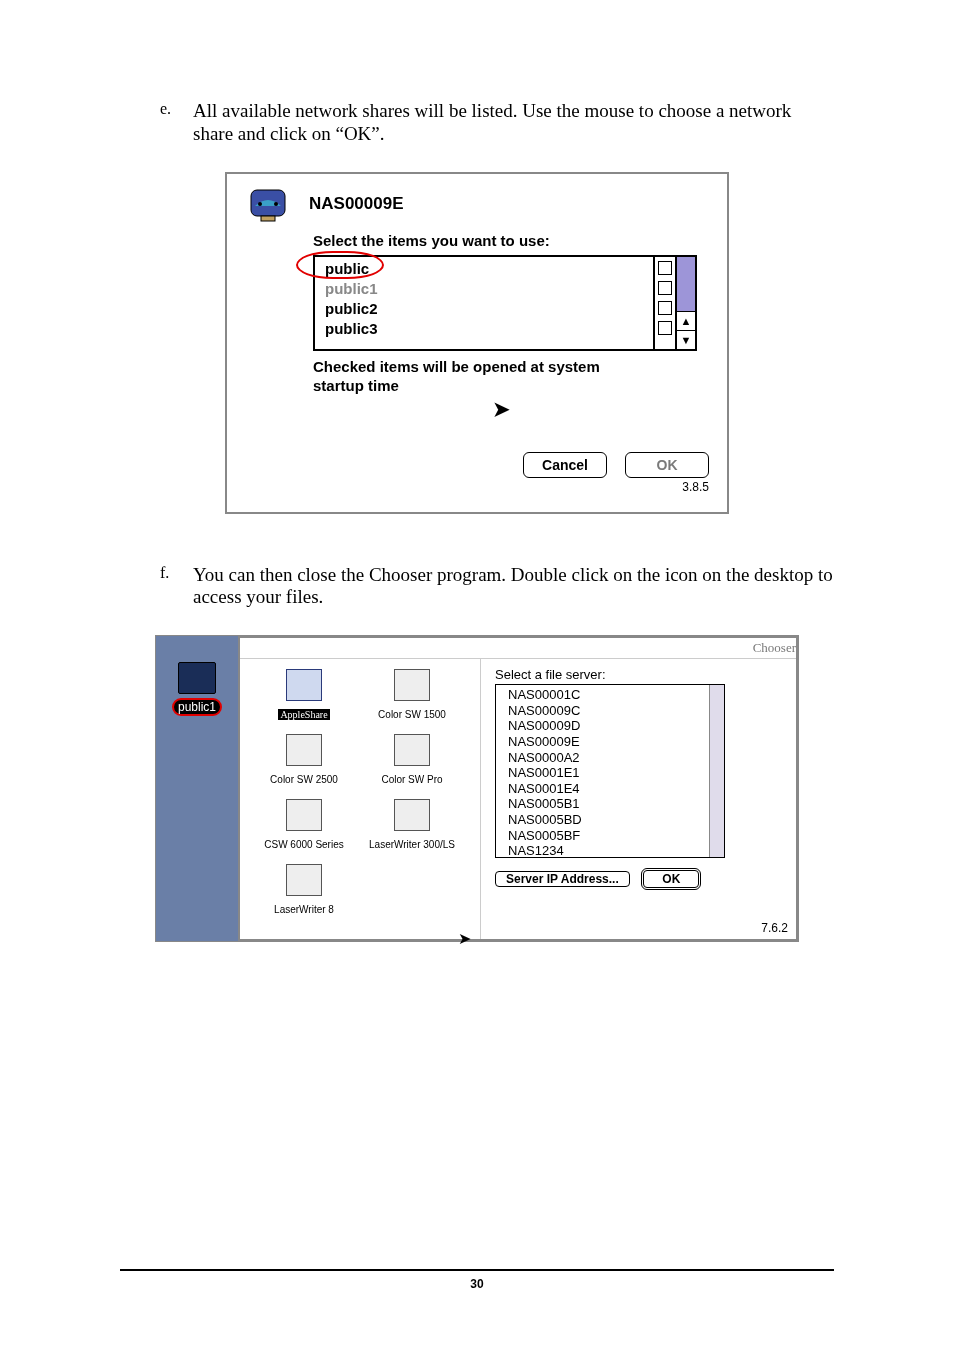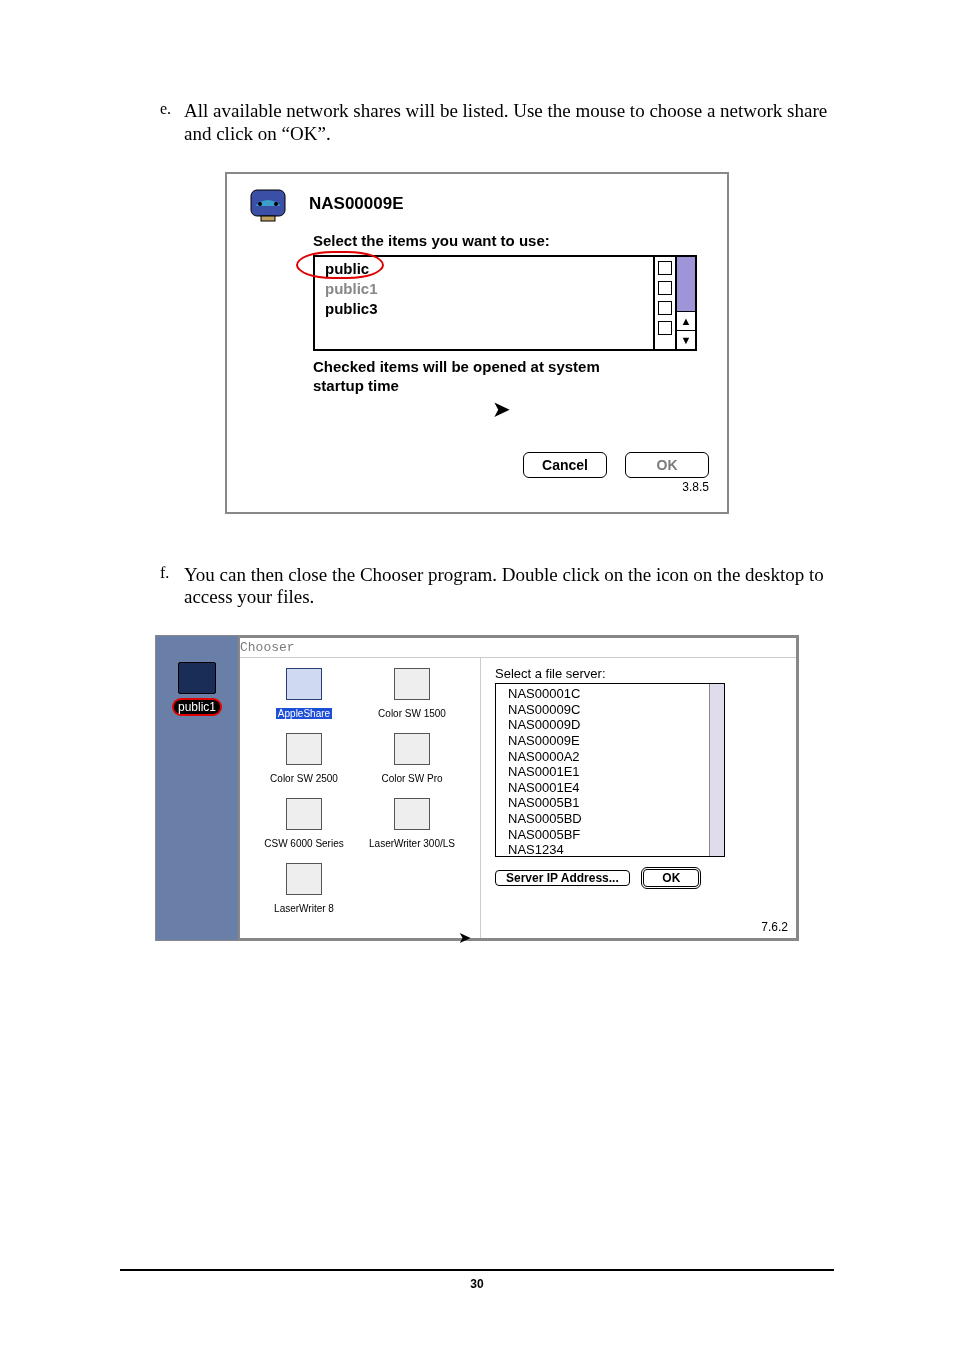--- a/index.html
+++ b/index.html
@@ -13,20 +13,21 @@
   position: relative;
 }
 .page {
   padding: 100px 120px 0 120px;
   box-sizing: border-box;
 }
 .para {
   font-size: 19px;
   line-height: 1.2;
   margin-bottom: 12px;
+  margin-left: 9px;
 }
 .indent-list {
   padding-left: 40px;
 }
 .indent-list .item {
   display: flex;
 }
 .indent-list .bullet {
   width: 24px;
   flex: 0 0 24px;
@@ -204,24 +205,24 @@
   padding: 0 4px;
   border: 2px solid #e10000;
   border-radius: 9px;
 }
 .chooser {
   flex: 1;
   border: 2px solid #888;
   background: #fff;
 }
 .chooser-title {
-  font-family: Liberation Mono, monospace;
+  font-family: Liberation Serif, serif;
   font-size: 13px;
   color: #7a7a7a;
-  text-align: left;
+  text-align: right;
   border-bottom: 1px solid #ccc;
   padding: 2px 0;
 }
 .chooser-body {
   display: flex;
 }
 .left-panel {
   width: 232px;
   border-right: 1px solid #ccc;
   padding: 10px 4px;
@@ -246,24 +247,25 @@
 }
 .icon-gfx.selected {
   background: #cfd9ef;
   border-color: #2a3a7a;
 }
 .icon-label {
   font-family: Verdana, Arial, sans-serif;
   font-size: 10px;
 }
 .icon-label.selected {
-  background: #1d4ed8;
+  background: #000000;
   color: #fff;
   display: inline-block;
   padding: 0 2px;
+  font-family: Liberation Serif, serif;
 }
 .right-panel {
   flex: 1;
   padding: 8px 10px 8px 14px;
   font-family: Verdana, Arial, sans-serif;
   font-size: 13px;
 }
 .server-label {
   margin-bottom: 2px;
 }
@@ -394,20 +396,21 @@
           </svg>
         </div>
         <div class="shot1-title">NAS00009E</div>
       </div>
       <div class="shot1-sub">Select the items you want to use:</div>
 
       <div class="share-list">
         <div class="share-items">
           <div>public</div>
           <div class="grey">public1</div>
+          <div>public2</div>
           <div>public3</div>
         </div>
         <div class="checkcol">
           <div class="checkbox"></div>
           <div class="checkbox"></div>
           <div class="checkbox"></div>
           <div class="checkbox"></div>
         </div>
         <div class="scrollbar">
           <div class="sb-track"></div>

